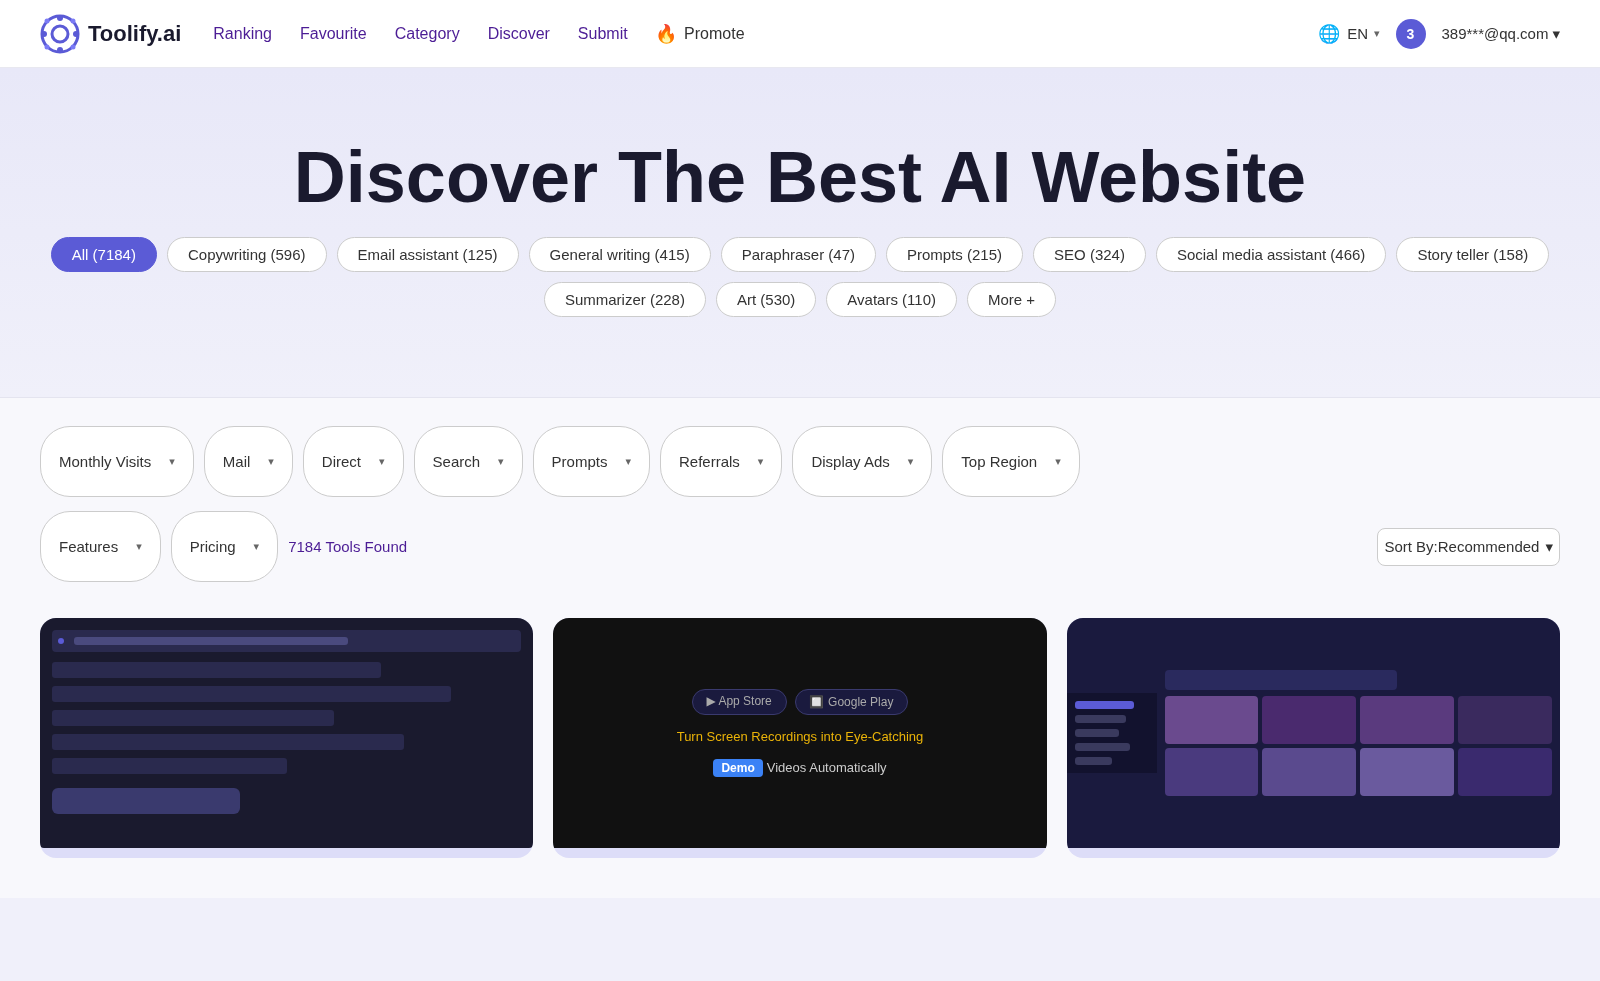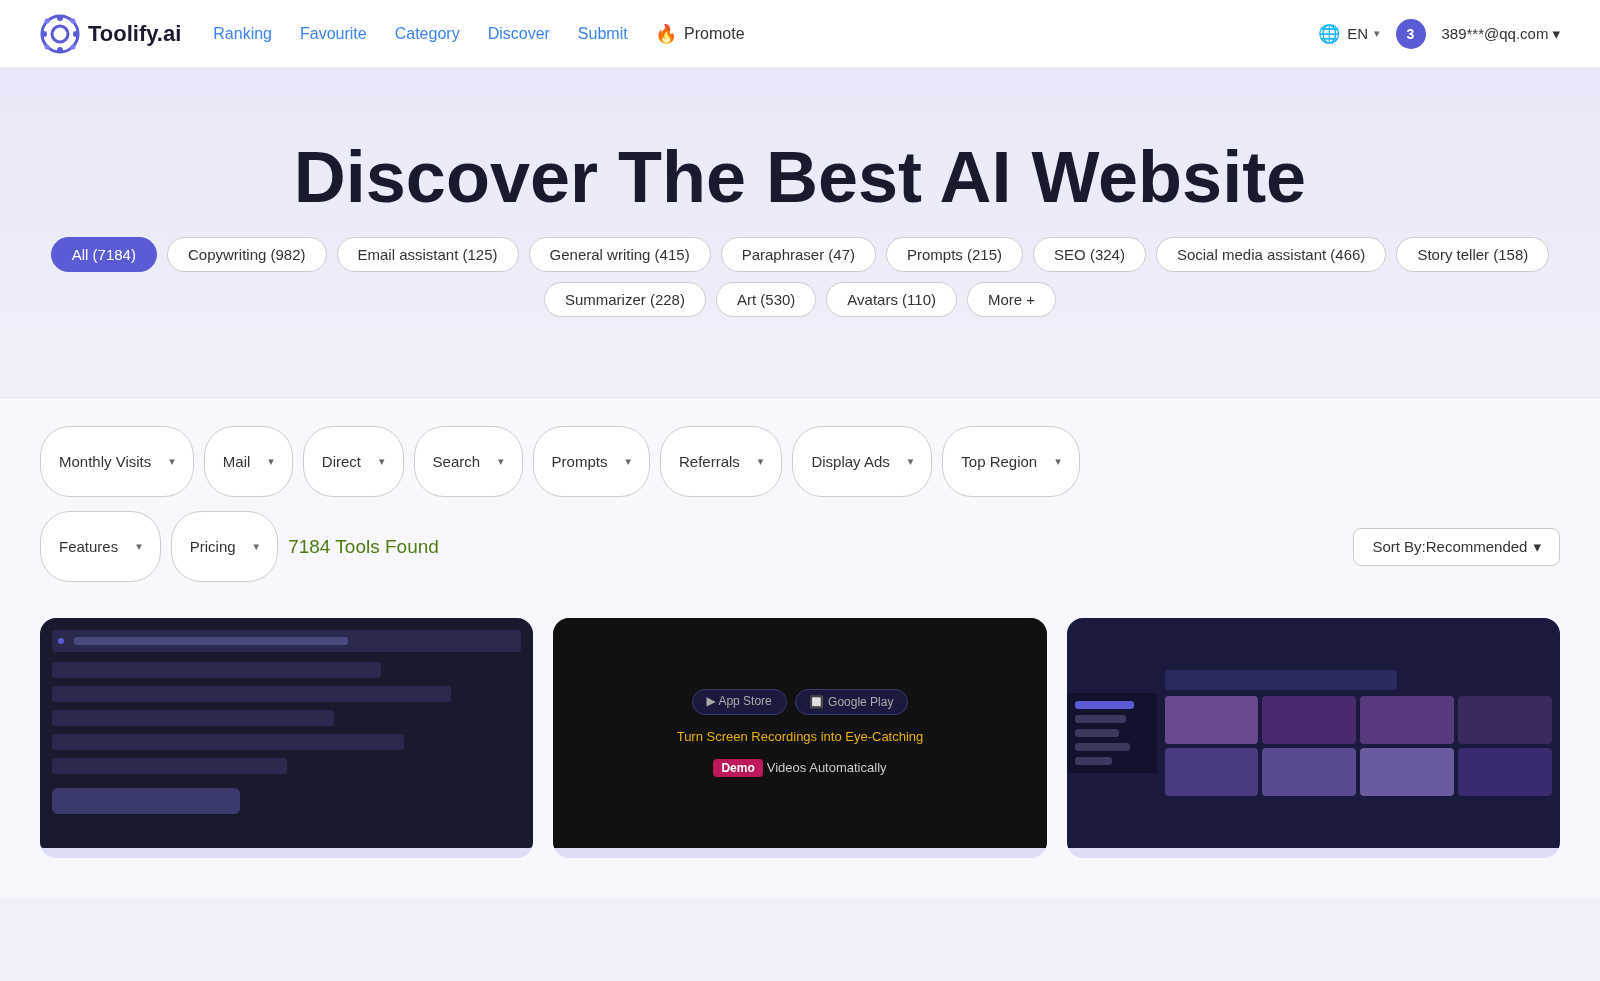--- a/index.html
+++ b/index.html
@@ -9,21 +9,21 @@
     .navbar {
       display: flex; align-items: center; justify-content: space-between;
       padding: 0 40px; height: 68px; background: #fff; border-bottom: 1px solid #e8e8f0;
       position: sticky; top: 0; z-index: 100;
     }
     .navbar-left { display: flex; align-items: center; gap: 32px; }
     .logo { display: flex; align-items: center; gap: 8px; text-decoration: none; }
     .logo-icon { width: 40px; height: 40px; }
     .logo-text { font-size: 22px; font-weight: 700; color: #1a1a2e; }
     .nav-links { display: flex; gap: 28px; align-items: center; }
-    .nav-link { color: #3b82f6; text-decoration: none; font-size: 16px; font-weight: 400; cursor: pointer; }
+    .nav-link { color: #4c1d95; text-decoration: none; font-size: 16px; font-weight: 400; cursor: pointer; }
     .promote-btn { display: flex; align-items: center; gap: 6px; color: #333; font-size: 16px; cursor: pointer; }
     .flame-icon { font-size: 18px; }
     .navbar-right { display: flex; align-items: center; gap: 16px; }
     .lang-btn { display: flex; align-items: center; gap: 6px; color: #333; font-size: 15px; cursor: pointer; border: none; background: none; }
     .globe-icon { font-size: 18px; }
     .user-badge { background: #5b5bd6; color: #fff; border-radius: 50%; width: 30px; height: 30px; display: flex; align-items: center; justify-content: center; font-size: 14px; font-weight: 700; }
     .user-email { font-size: 15px; color: #333; cursor: pointer; display: flex; align-items: center; gap: 4px; }
 
     
     .hero { background: linear-gradient(180deg, #e8e8f8 0%, #f0f0fa 100%); padding: 70px 40px 50px; text-align: center; }
@@ -39,22 +39,22 @@
     .search-wrapper { max-width: 1100px; margin: 0 auto 0; position: relative; }
     .search-input { width: 100%; border: none; border-radius: 40px; padding: 18px 60px 18px 28px; font-size: 17px; background: #fff; box-shadow: 0 2px 12px rgba(0,0,0,0.08); outline: none; color: #666; }
     .search-btn { position: absolute; right: 16px; top: 50%; transform: translateY(-50%); background: #5b5bd6; border: none; border-radius: 50%; width: 40px; height: 40px; cursor: pointer; display: flex; align-items: center; justify-content: center; }
     .search-btn svg { width: 18px; height: 18px; fill: #fff; }
 
     
     .filters-section { background: #f8f8fc; padding: 28px 40px 16px; border-top: 1px solid #e4e4ef; }
     .filters-row { display: flex; flex-wrap: wrap; gap: 10px; margin-bottom: 14px; }
     .filter-btn { display: flex; align-items: center; gap: 18px; border: 1.5px solid #ccc; border-radius: 30px; padding: 26px 18px; font-size: 15px; background: #fff; cursor: pointer; color: #333; white-space: nowrap; }
     .chevron { font-size: 11px; color: #666; }
-    .tools-found { font-size: 19px; color: #4d7c0f; display: flex; align-items: center; }
-    .sort-btn { margin-left: auto; display: flex; align-items: center; gap: 6px; border: 1.5px solid #ccc; border-radius: 8px; padding: 9px 18px; font-size: 15px; background: #fff; cursor: pointer; color: #333; }
+    .tools-found { font-size: 15px; color: #4c1d95; display: flex; align-items: center; }
+    .sort-btn { margin-left: auto; display: flex; align-items: center; gap: 6px; border: 1.5px solid #ccc; border-radius: 8px; padding: 9px 6px; font-size: 15px; background: #fff; cursor: pointer; color: #333; }
 
     
     .cards-section { background: #f8f8fc; padding: 20px 40px 40px; }
     .cards-grid { display: grid; grid-template-columns: repeat(3, 1fr); gap: 20px; }
     .card { background: #ddddf8; border-radius: 16px; overflow: hidden; min-height: 240px; cursor: pointer; }
     .card-img { width: 100%; height: 230px; overflow: hidden; display: flex; align-items: center; justify-content: center; }
 
     
     .card-mock { width: 100%; height: 100%; background: #1a1a2e; border-radius: 4px; display: flex; flex-direction: column; padding: 10px; }
     .mock-header { background: #2a2a4e; height: 20px; border-radius: 4px; margin-bottom: 8px; display: flex; align-items: center; padding: 0 6px; gap: 4px; }
@@ -110,21 +110,21 @@
       <span>▾</span>
     </div>
   </div>
 </nav>
 
 <section class="hero">
   <h1 class="hero-title">Discover The Best AI Website</h1>
 
   <div class="tags-section">
     <button class="tag active">All (7184)</button>
-    <button class="tag">Copywriting (982)</button>
+    <button class="tag">Copywriting (596)</button>
     <button class="tag">Email assistant (125)</button>
     <button class="tag">General writing (415)</button>
     <button class="tag">Paraphraser (47)</button>
     <button class="tag">Prompts (215)</button>
     <button class="tag">SEO (324)</button>
     <button class="tag">Social media assistant (466)</button>
     <button class="tag">Story teller (158)</button>
     <button class="tag">Summarizer (228)</button>
     <button class="tag">Art (530)</button>
     <button class="tag">Avatars (110)</button>
@@ -210,21 +210,21 @@
     <div class="card">
       <div class="card-img card-dark" style="background:#111; flex-direction:column; gap:12px; padding:20px;">
         <div style="display:flex; gap:8px;">
           <div style="background:#1a1a3e; border:1px solid #3a3a6e; border-radius:20px; padding:4px 14px; font-size:12px; color:#aaa;">▶ App Store</div>
           <div style="background:#1a1a3e; border:1px solid #3a3a6e; border-radius:20px; padding:5px 14px; font-size:12px; color:#aaa;">🔲 Google Play</div>
         </div>
         <div style="color:#eab308; font-size:13px; text-align:center; line-height:1.5;">
           <span>Turn Screen Recordings into Eye-Catching</span>
         </div>
         <div style="display:flex; align-items:center; gap:4px; font-size:13px;">
-          <span style="background:#be185d; color:#fff; border-radius:4px; padding:2px 8px; font-size:12px; font-weight:600;">Demo</span>
+          <span style="background:#3b82f6; color:#fff; border-radius:4px; padding:2px 8px; font-size:12px; font-weight:600;">Demo</span>
           <span style="color:#ccc;">Videos Automatically</span>
         </div>
       </div>
     </div>
 
     <div class="card">
       <div class="card-img" style="background:#1a1a3e; display:flex;">
         <div style="background:#12122e; width:90px; flex-shrink:0; padding:8px; display:flex; flex-direction:column; gap:6px;">
           <div style="background:#5b5bd6; height:8px; border-radius:3px; width:80%;"></div>
           <div style="background:#3a3a5e; height:8px; border-radius:3px; width:70%;"></div>

